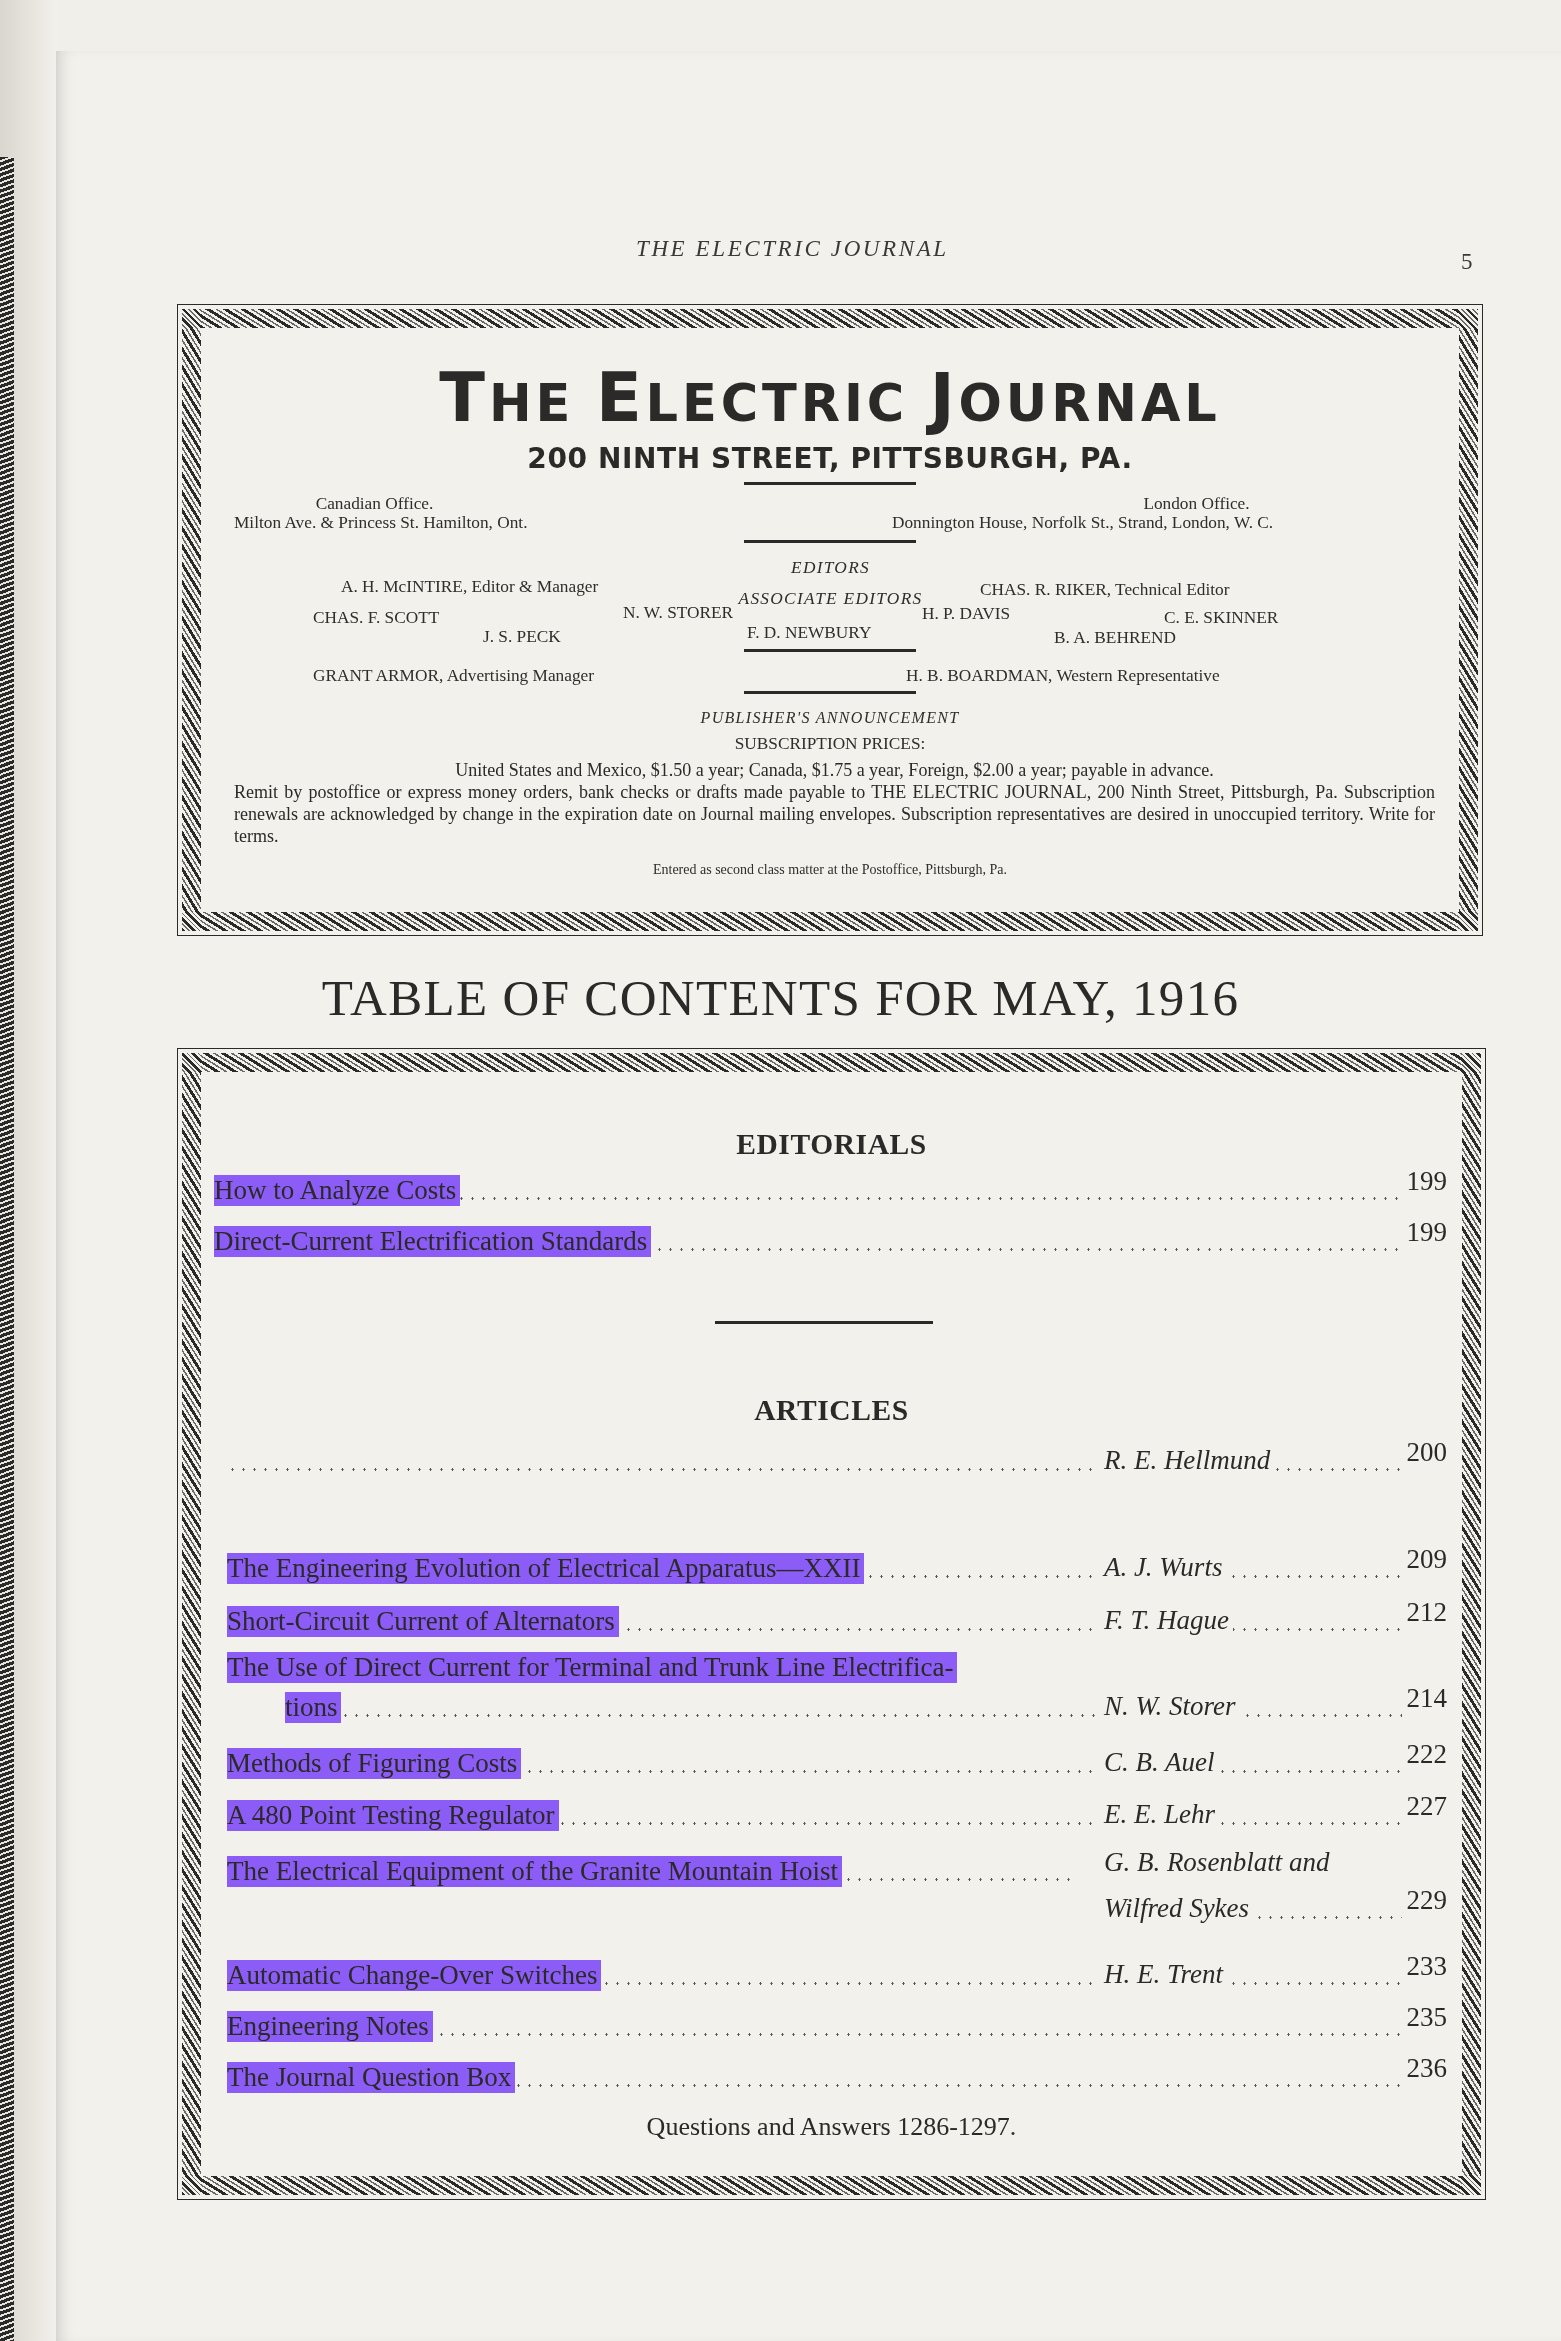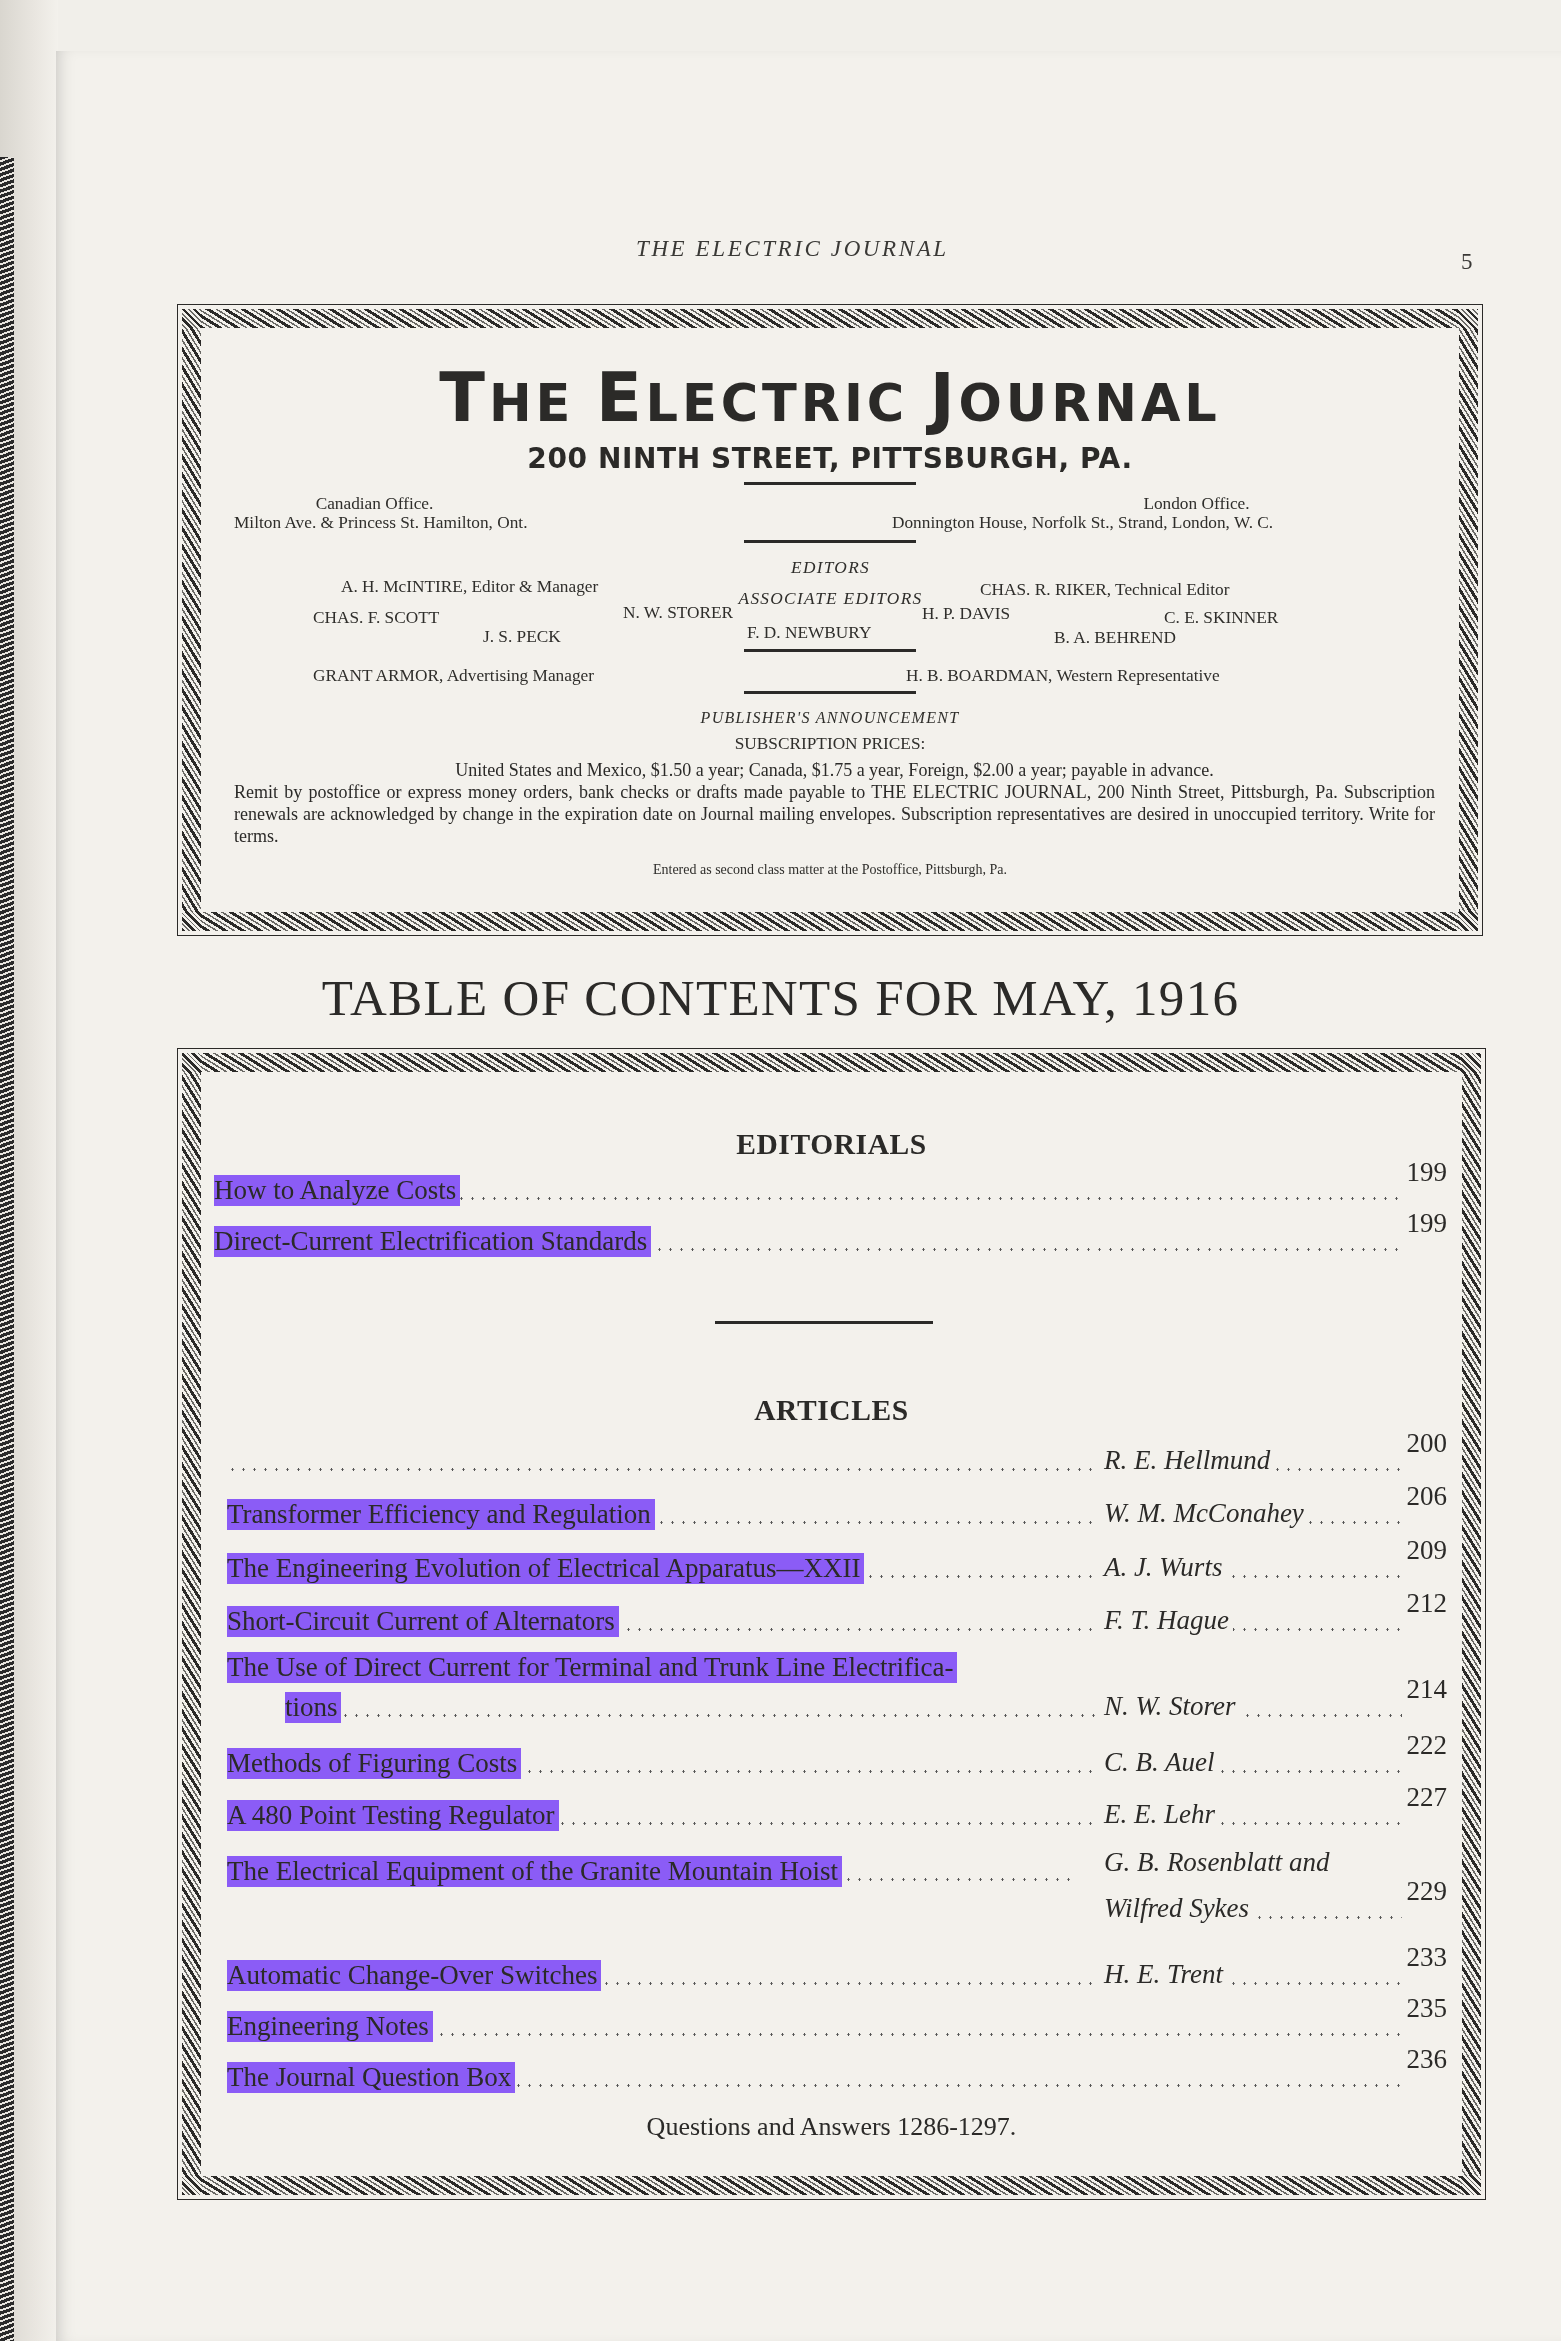--- a/index.html
+++ b/index.html
@@ -80,21 +80,21 @@
   }
   .entry .t { position: absolute; left: 0; bottom: 0; background: #8b5cf6; padding-right: 3.9px; white-space: nowrap; }
   .entry .dots {
     position: absolute; left: 0; right: 45px; bottom: 6.4px; height: 2.6px;
     background: radial-gradient(circle, #555 0.9px, transparent 1.2px) 0 0 / 11px 2.6px repeat-x;
   }
   .entry .a {
     position: absolute; left: 873px; bottom: 1.3px; font-style: italic;
     background: #f3f1ec; padding: 0 3.9px; white-space: nowrap;
   }
-  .entry .p { position: absolute; right: 0; bottom: 18px; background: #f3f1ec; padding-left: 2.6px; }
+  .entry .p { position: absolute; right: 0; bottom: 9px; background: #f3f1ec; padding-left: 2.6px; }
   .mid-rule { position: absolute; left: 514px; top: 249px; width: 218px; height: 2.6px; background: #2b2a28; }
   .qa { position: absolute; left: 0; right: 0; top: 1040px; text-align: center; font-size: 26px; }
 </style>
 </head>
 <body>
 
 <div class="left-page"></div>
 <div class="left-strip"></div>
 
 <div class="page"></div>
@@ -159,26 +159,20 @@
 
   <div class="mid-rule"></div>
 
   <div class="sec-head" style="top:322px;">ARTICLES</div>
 
   <div class="entry" style="top:366px;">
     <div class="dots"></div>
     <span class="a">R. E. Hellmund</span>
     <span class="p">200</span>
   </div>
-  <div class="entry" style="top:419px;">
-    <div class="dots"></div>
-    <span class="t">Transformer Efficiency and Regulation</span>
-    <span class="a">W. M. McConahey</span>
-    <span class="p">206</span>
-  </div>
   <div class="entry" style="top:473px;">
     <div class="dots"></div>
     <span class="t">The Engineering Evolution of Electrical Apparatus—XXII</span>
     <span class="a">A. J. Wurts</span>
     <span class="p">209</span>
   </div>
   <div class="entry" style="top:526px;">
     <div class="dots"></div>
     <span class="t">Short-Circuit Current of Alternators</span>
     <span class="a">F. T. Hague</span>

